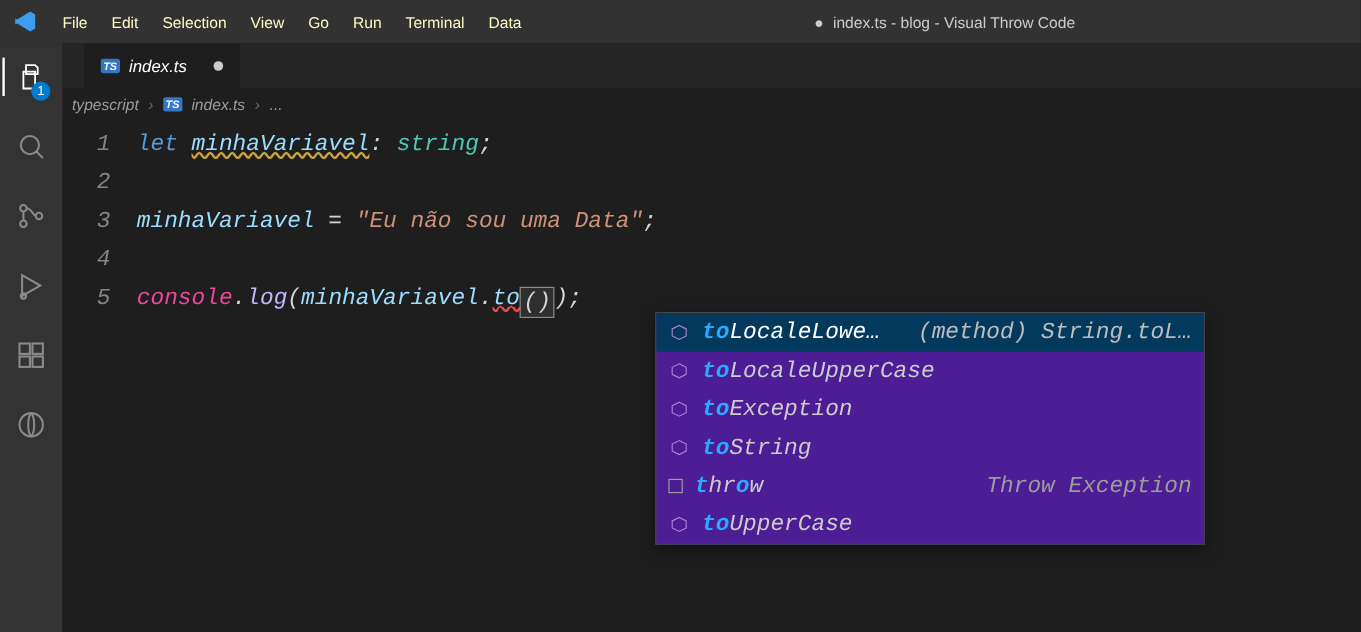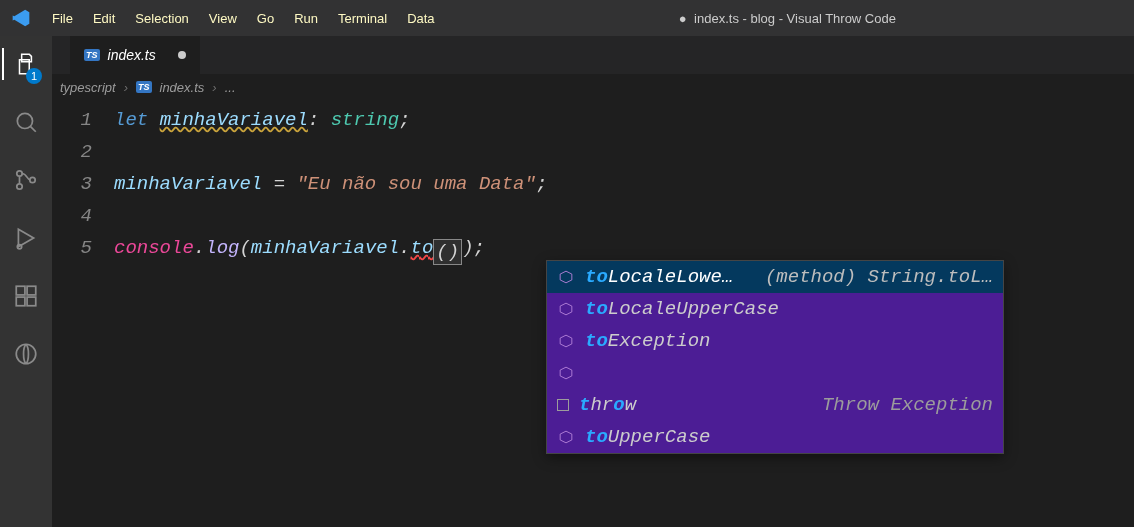--- a/index.html
+++ b/index.html
@@ -324,20 +324,21 @@
                 </svg>
               </span>
             <span class="suggest-label"><span class="match">to</span><span>Exception</span></span>
           </div>
           <div class="suggest-row">
             <span class="suggest-icon method">
                 <svg width="14" height="14" viewBox="0 0 24 24" stroke-width="1.6">
                   <path d="M12 2 22 7v10L12 22 2 17V7z"></path>
                 </svg>
               </span>
+            <span class="suggest-label"><span class="match">to</span><span>String</span></span>
           </div>
           <div class="suggest-row">
             <span class="suggest-icon keyword"></span>
             <span class="suggest-label"><span class="match">t</span><span>hr</span><span class="match">o</span><span>w</span></span>
             <span class="suggest-detail">Throw Exception</span>
           </div>
           <div class="suggest-row">
             <span class="suggest-icon method">
                 <svg width="14" height="14" viewBox="0 0 24 24" stroke-width="1.6">
                   <path d="M12 2 22 7v10L12 22 2 17V7z"></path>

